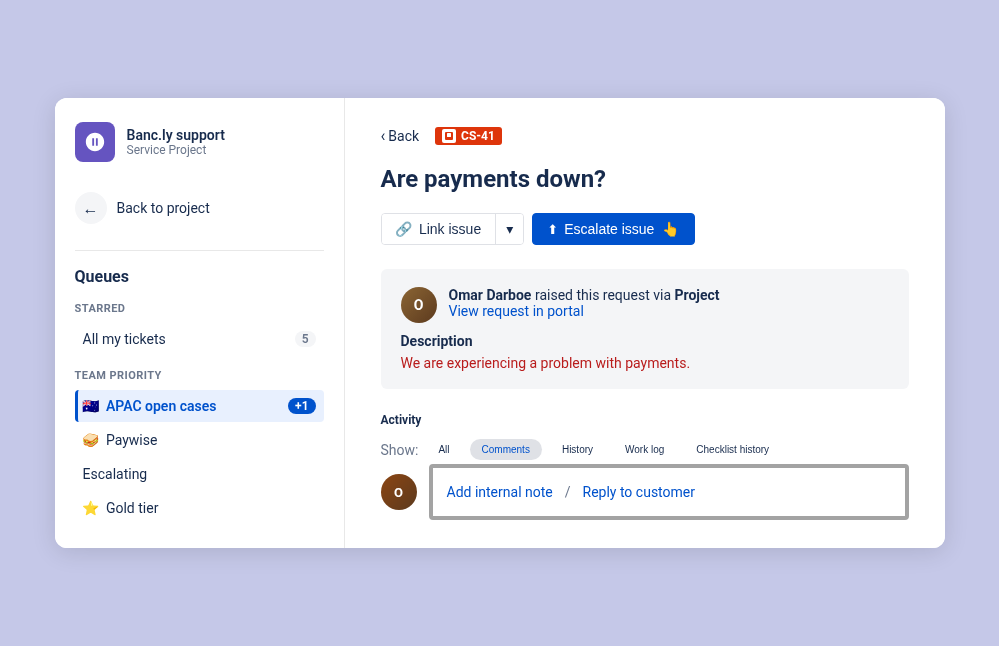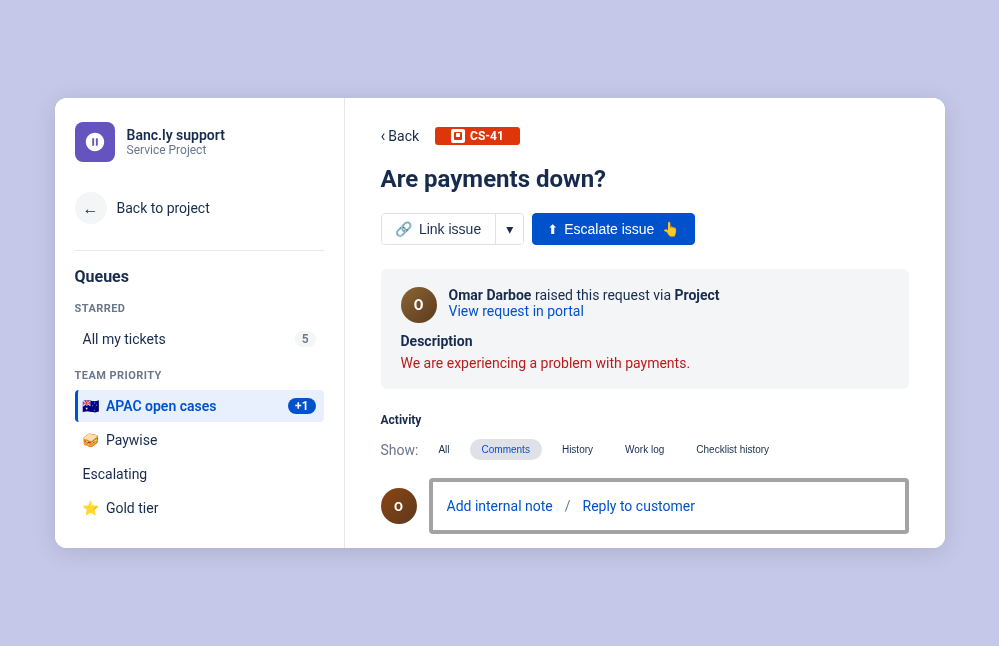--- a/index.html
+++ b/index.html
@@ -160,21 +160,21 @@
     .breadcrumb-separator {
       color: #6b778c;
     }
     .issue-badge {
       display: flex;
       align-items: center;
       gap: 5px;
       background: #de350b;
       color: #fff;
       border-radius: 3px;
-      padding: 2px 16px;
+      padding: 2px 7px;
       font-size: 12px;
       font-weight: 700;
     }
     .issue-badge-icon {
       width: 14px;
       height: 14px;
       background: #fff;
       border-radius: 2px;
       display: flex;
       align-items: center;
@@ -273,21 +273,21 @@
     .activity-title {
       font-size: 12px;
       font-weight: 700;
       color: #172b4d;
       margin-bottom: 12px;
     }
     .show-bar {
       display: flex;
       align-items: center;
       gap: 8px;
-      margin-bottom: 18px;
+      margin-bottom: 4px;
     }
     .show-label {
       font-size: 14px;
       color: #6b778c;
     }
     .filter-btn {
       padding: 5px 12px;
       border-radius: 20px;
       font-size: 10px;
       cursor: pointer;

